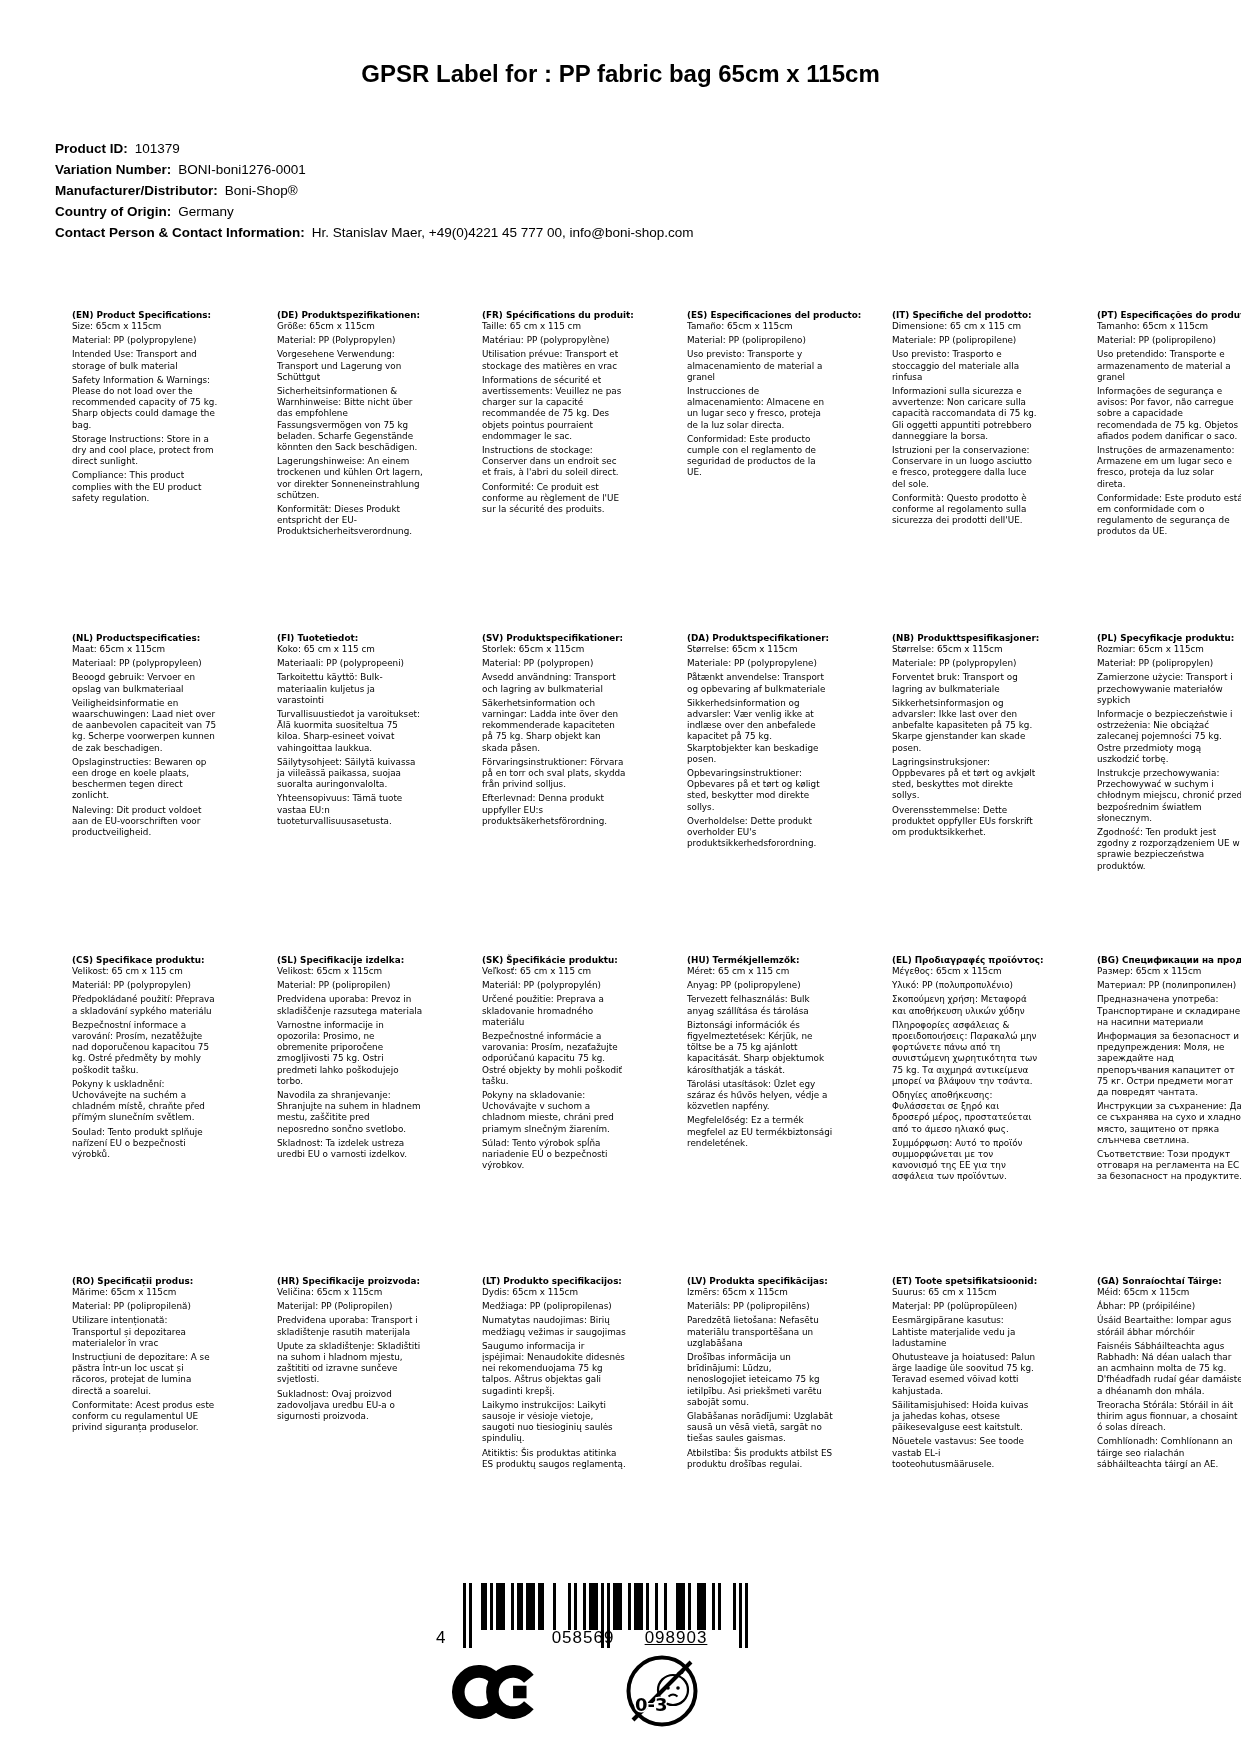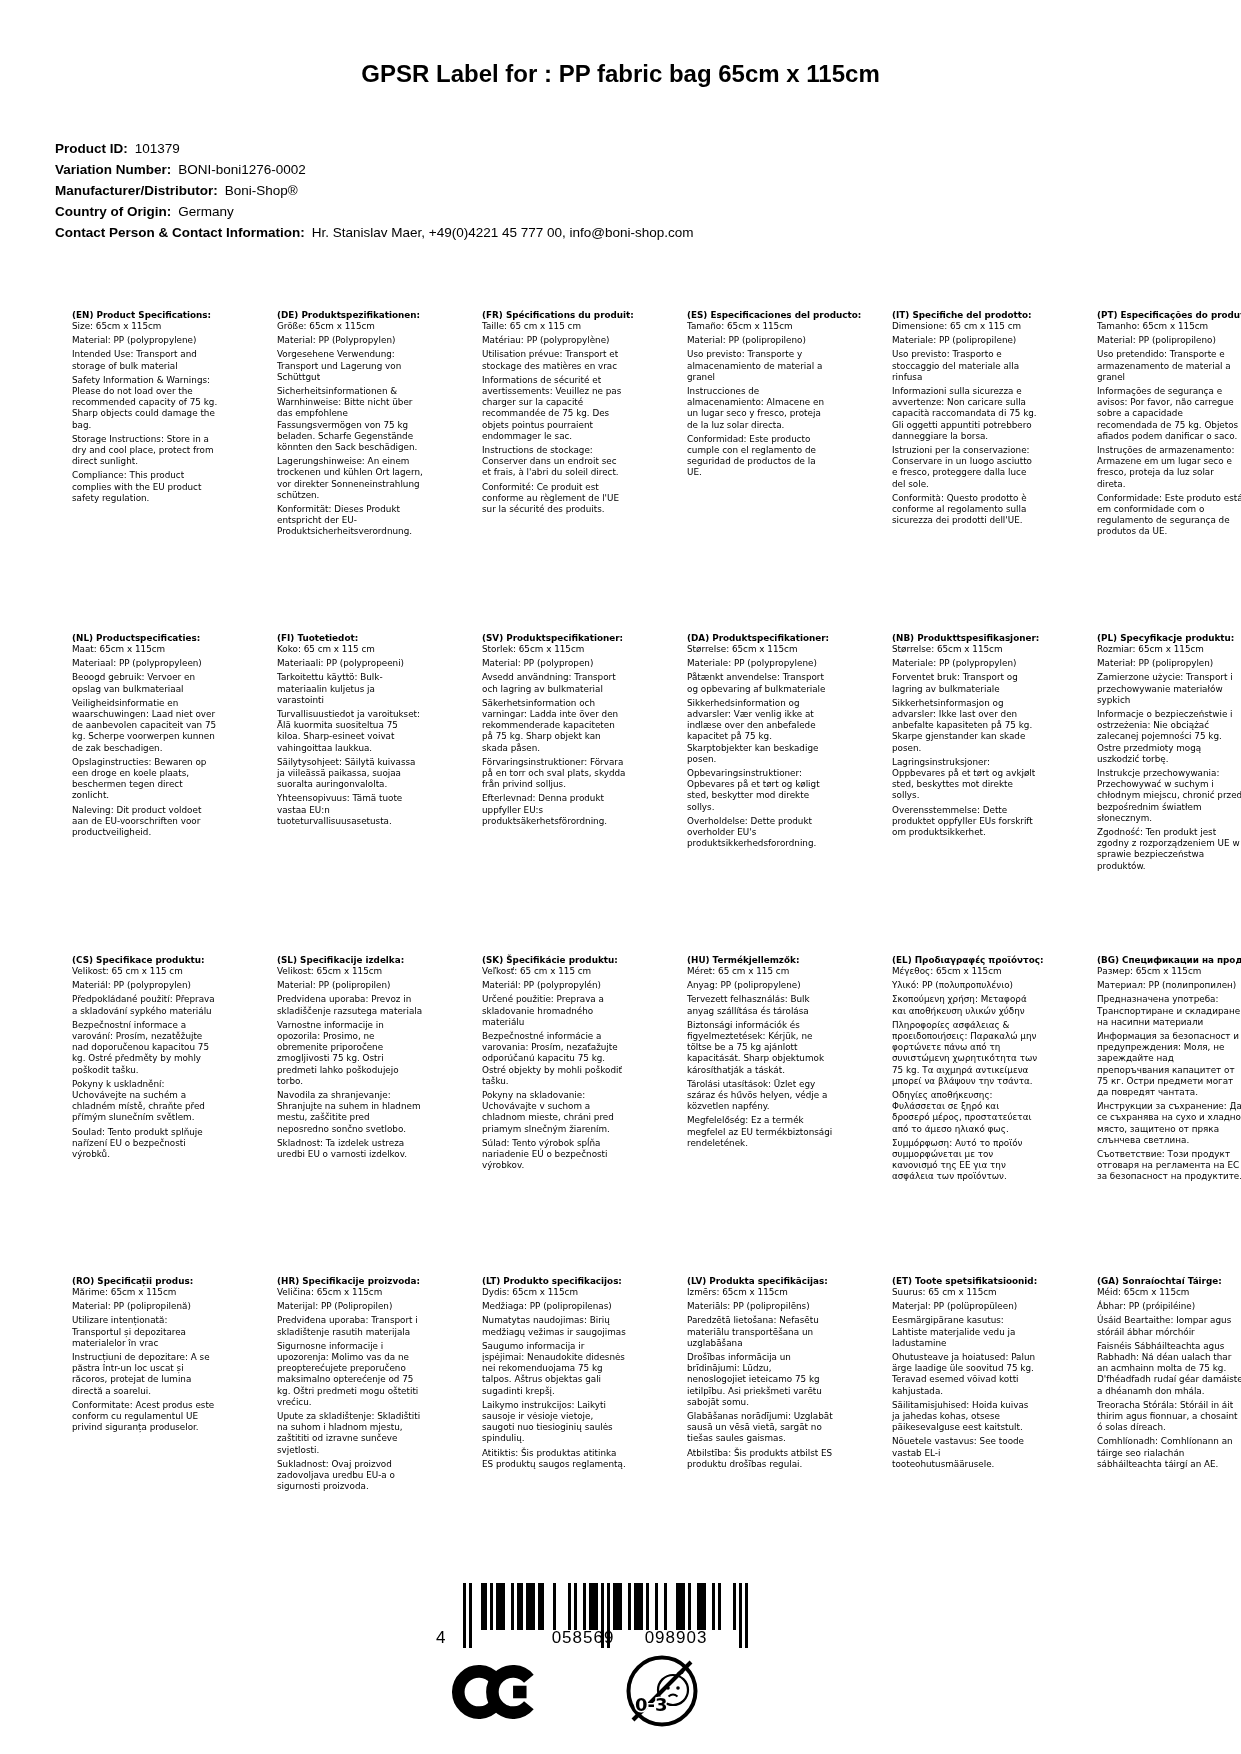--- a/index.html
+++ b/index.html
@@ -15,34 +15,34 @@
         grid-template-columns:repeat(6,197px);
         grid-template-rows:315px 314px 313px auto;gap:8px;}
   .grid section{width:197px;}
   .grid h2{font-size:8.8px;margin:0 0 1px 0;white-space:nowrap;font-weight:bold;}
   .grid p{font-size:8.8px;line-height:11.2px;margin:0 0 3px 0;width:146px;}
   .barcode{position:absolute;left:463px;top:1583px;width:285px;height:66px;}
   .bc-num{position:absolute;font-family:"Liberation Sans",sans-serif;
           font-size:17px;line-height:18px;letter-spacing:1px;}
   .bc-prefix{left:-27px;top:46px;}
   .bc-left{left:9px;top:46px;width:126px;text-align:center;padding-left:48px;}
-  .bc-right{left:150px;top:46px;width:126px;text-align:center;}
+  .bc-right{left:150px;top:46px;width:126px;text-align:center;text-decoration:underline;}
   .ce{position:absolute;left:452px;top:1661px;}
   .age{position:absolute;left:625px;top:1653px;}
 </style>
 </head>
 <body>
 
 <div class="page">
 
   <h1 class="title">GPSR Label for : PP fabric bag 65cm x 115cm</h1>
 
   <div class="info" id="info">
       <div><span class="lbl">Product ID:</span><span class="val">101379</span></div>
-      <div><span class="lbl">Variation Number:</span><span class="val">BONI-boni1276-0002</span></div>
+      <div><span class="lbl">Variation Number:</span><span class="val">BONI-boni1276-0001</span></div>
       <div><span class="lbl">Manufacturer/Distributor:</span><span class="val">Boni-Shop®</span></div>
       <div><span class="lbl">Country of Origin:</span><span class="val">Germany</span></div>
       <div><span class="lbl">Contact Person &amp; Contact Information:</span><span class="val">Hr. Stanislav Maer, +49(0)4221 45 777 00, info@boni-shop.com</span></div>
     </div>
 
   <div class="grid" id="grid">
       <section>
         <h2>(EN) Product Specifications:</h2>
         <p>Size: 65cm x 115cm</p>
         <p>Material: PP (polypropylene)</p>
@@ -209,21 +209,20 @@
         <p>Material: PP (polipropilenă)</p>
         <p>Utilizare intenționată: Transportul și depozitarea materialelor în vrac</p>
         <p>Instrucțiuni de depozitare: A se păstra într-un loc uscat și răcoros, protejat de lumina directă a soarelui.</p>
         <p>Conformitate: Acest produs este conform cu regulamentul UE privind siguranța produselor.</p>
       </section>
       <section>
         <h2>(HR) Specifikacije proizvoda:</h2>
         <p>Veličina: 65cm x 115cm</p>
         <p>Materijal: PP (Polipropilen)</p>
         <p>Predviđena uporaba: Transport i skladištenje rasutih materijala</p>
-        <p>Sigurnosne informacije i upozorenja: Molimo vas da ne preopterećujete preporučeno maksimalno opterećenje od 75 kg. Oštri predmeti mogu oštetiti vrećicu.</p>
         <p>Upute za skladištenje: Skladištiti na suhom i hladnom mjestu, zaštititi od izravne sunčeve svjetlosti.</p>
         <p>Sukladnost: Ovaj proizvod zadovoljava uredbu EU-a o sigurnosti proizvoda.</p>
       </section>
       <section>
         <h2>(LT) Produkto specifikacijos:</h2>
         <p>Dydis: 65cm x 115cm</p>
         <p>Medžiaga: PP (polipropilenas)</p>
         <p>Numatytas naudojimas: Birių medžiagų vežimas ir saugojimas</p>
         <p>Saugumo informacija ir įspėjimai: Nenaudokite didesnės nei rekomenduojama 75 kg talpos. Aštrus objektas gali sugadinti krepšį.</p>
         <p>Laikymo instrukcijos: Laikyti sausoje ir vėsioje vietoje, saugoti nuo tiesioginių saulės spindulių.</p>

